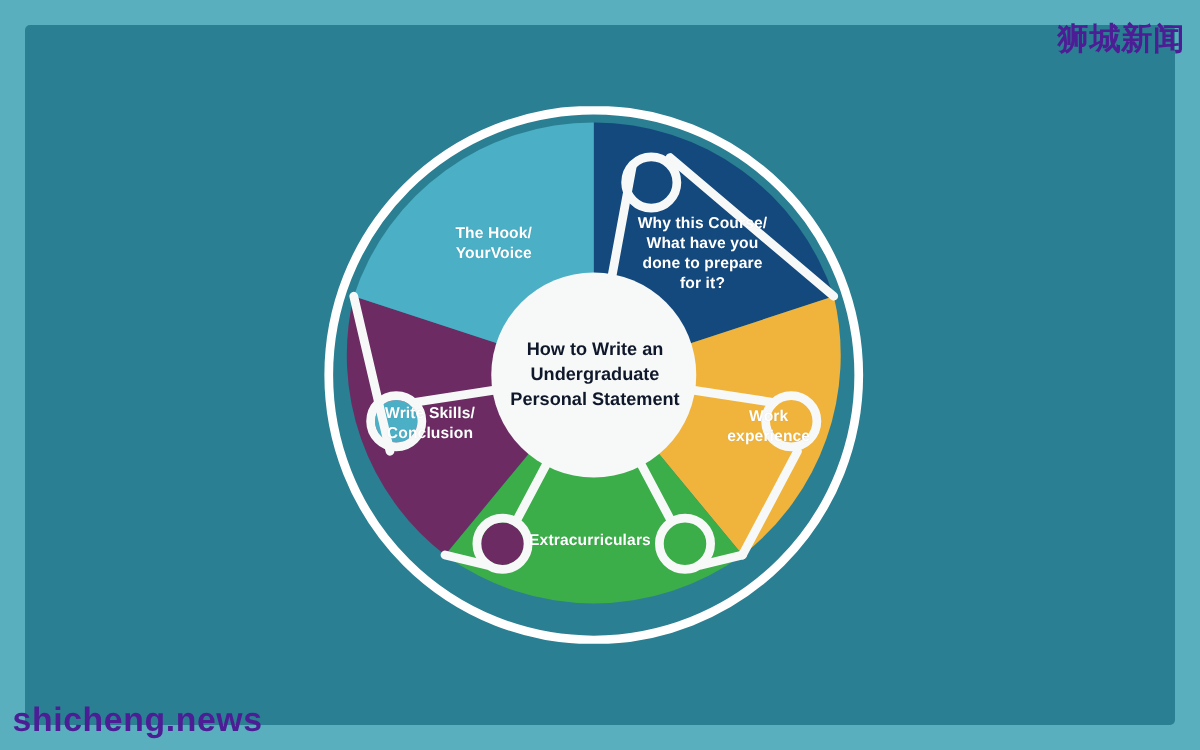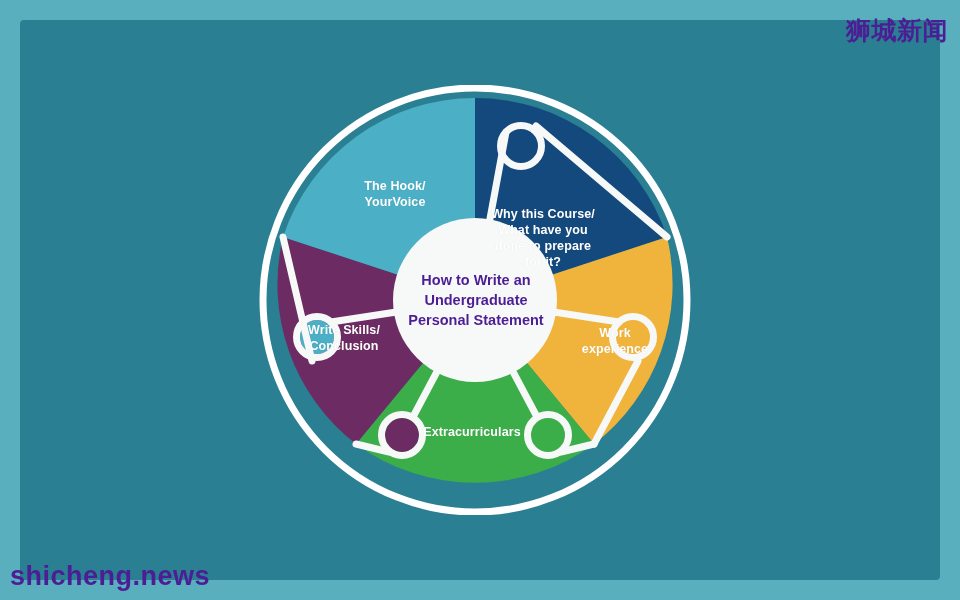--- a/index.html
+++ b/index.html
@@ -48,32 +48,32 @@
     color: #ffffff;
     font-weight: bold;
     font-size: 12.5px;
     line-height: 1.28;
     text-align: center;
     letter-spacing: 0.1px;
     white-space: pre-line;
     text-shadow: 0 0 1px rgba(0,0,0,0.12);
   }
   #label-hook      { left: 330px; top: 178px; width: 130px; }
-  #label-why       { left: 469px; top: 170px; width: 148px; margin-top: 36px; }
+  #label-why       { left: 488px; top: 170px; width: 148px; }
   #label-work      { left: 560px; top: 325px; width: 110px; }
   #label-extra     { left: 392px; top: 424px; width: 160px; }
   #label-core      { left: 283px; top: 322px; width: 122px; }
 
   #center-title {
     position: absolute;
     left: 385px;
     top: 270px;
     width: 182px;
     text-align: center;
-    color: #4c1d95;
+    color: #0f172a;
     font-weight: bold;
     font-size: 14.5px;
     line-height: 1.38;
     white-space: pre-line;
   }
 
   .watermark {
     position: absolute;
     color: #4c1d95;
     font-weight: bold;

